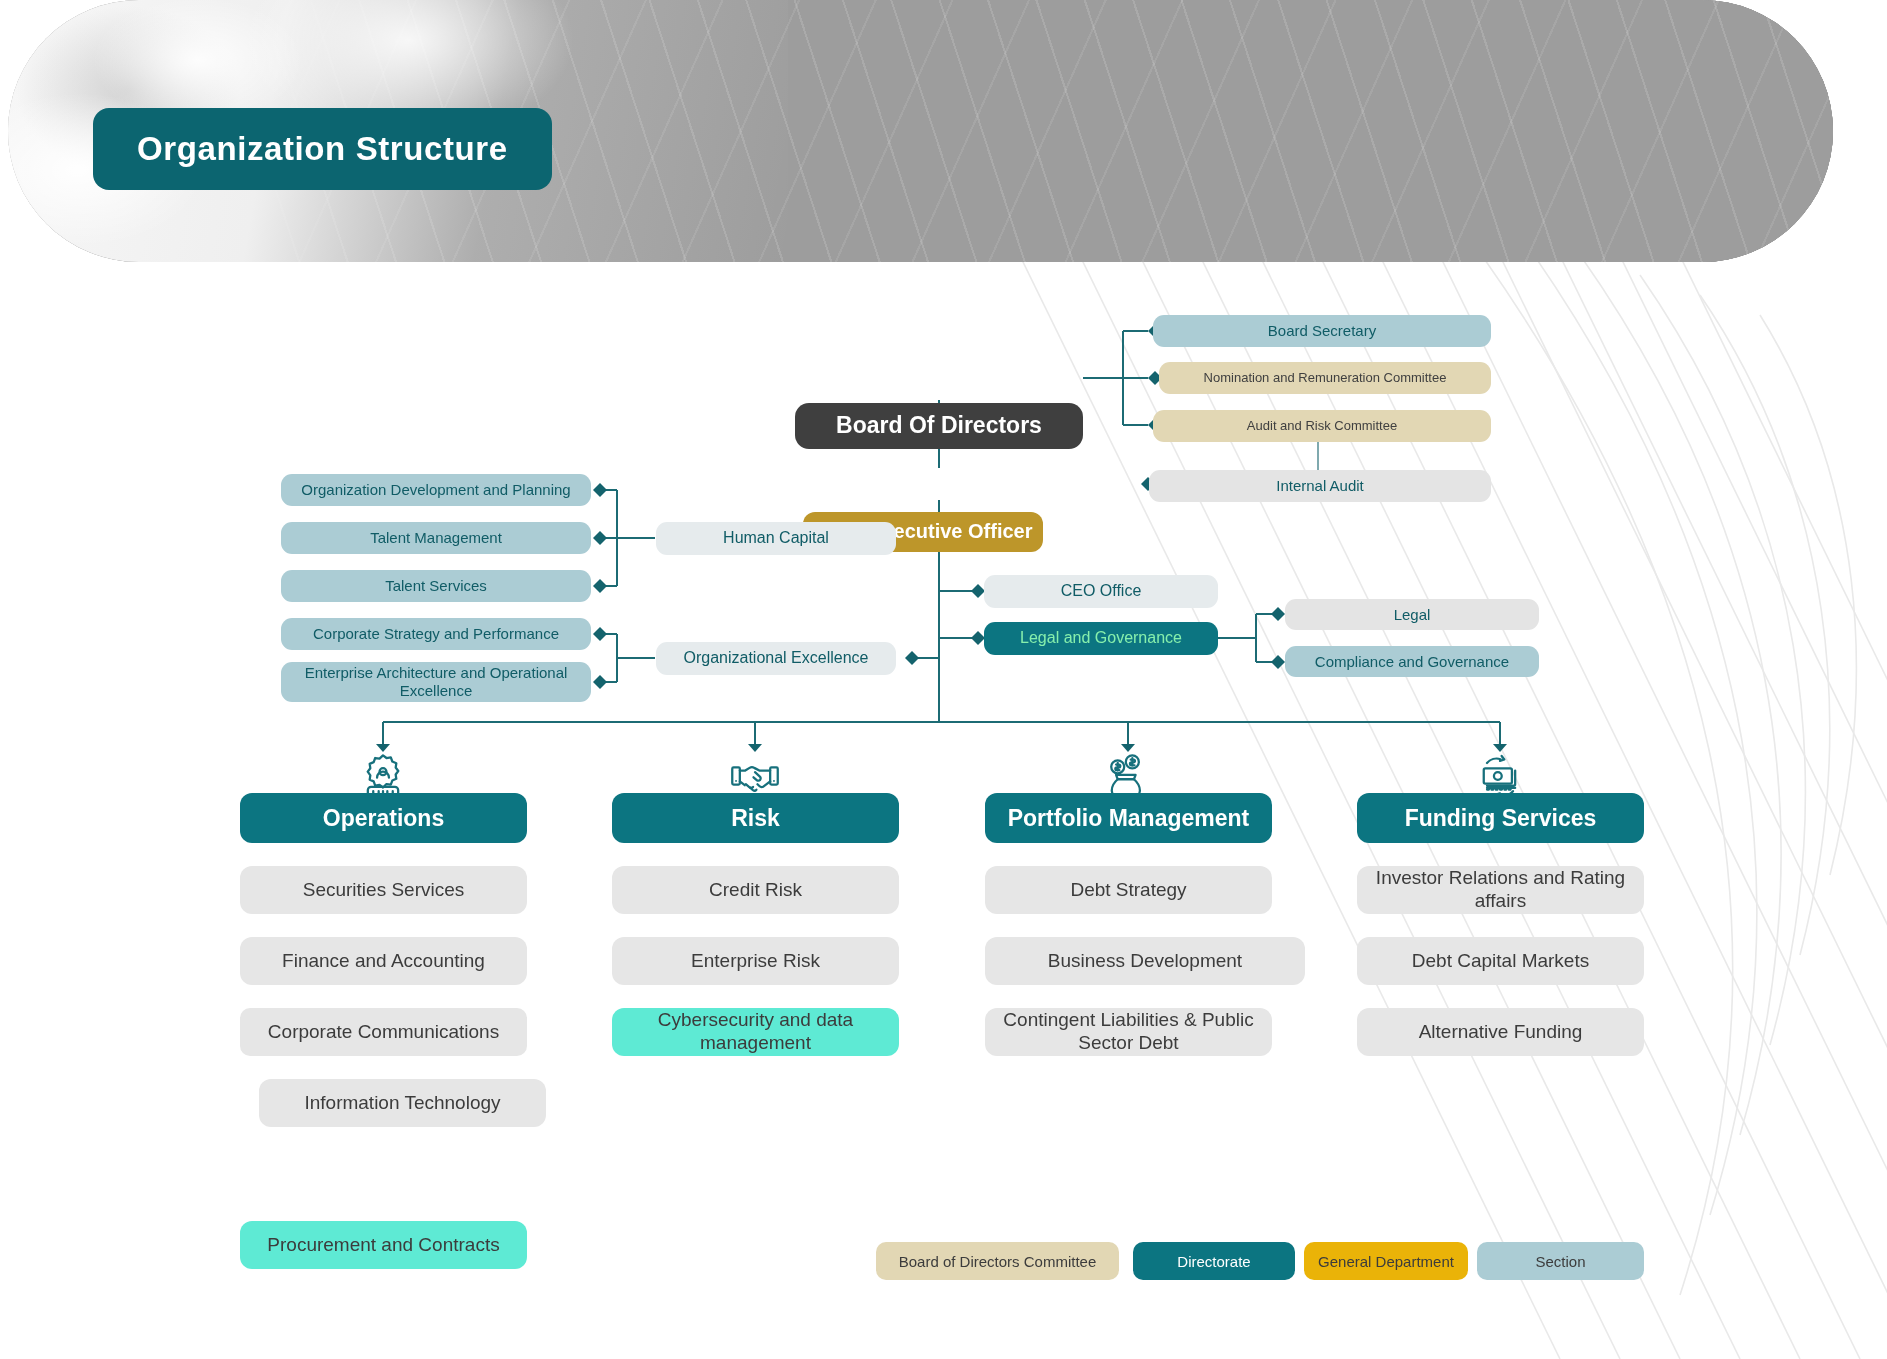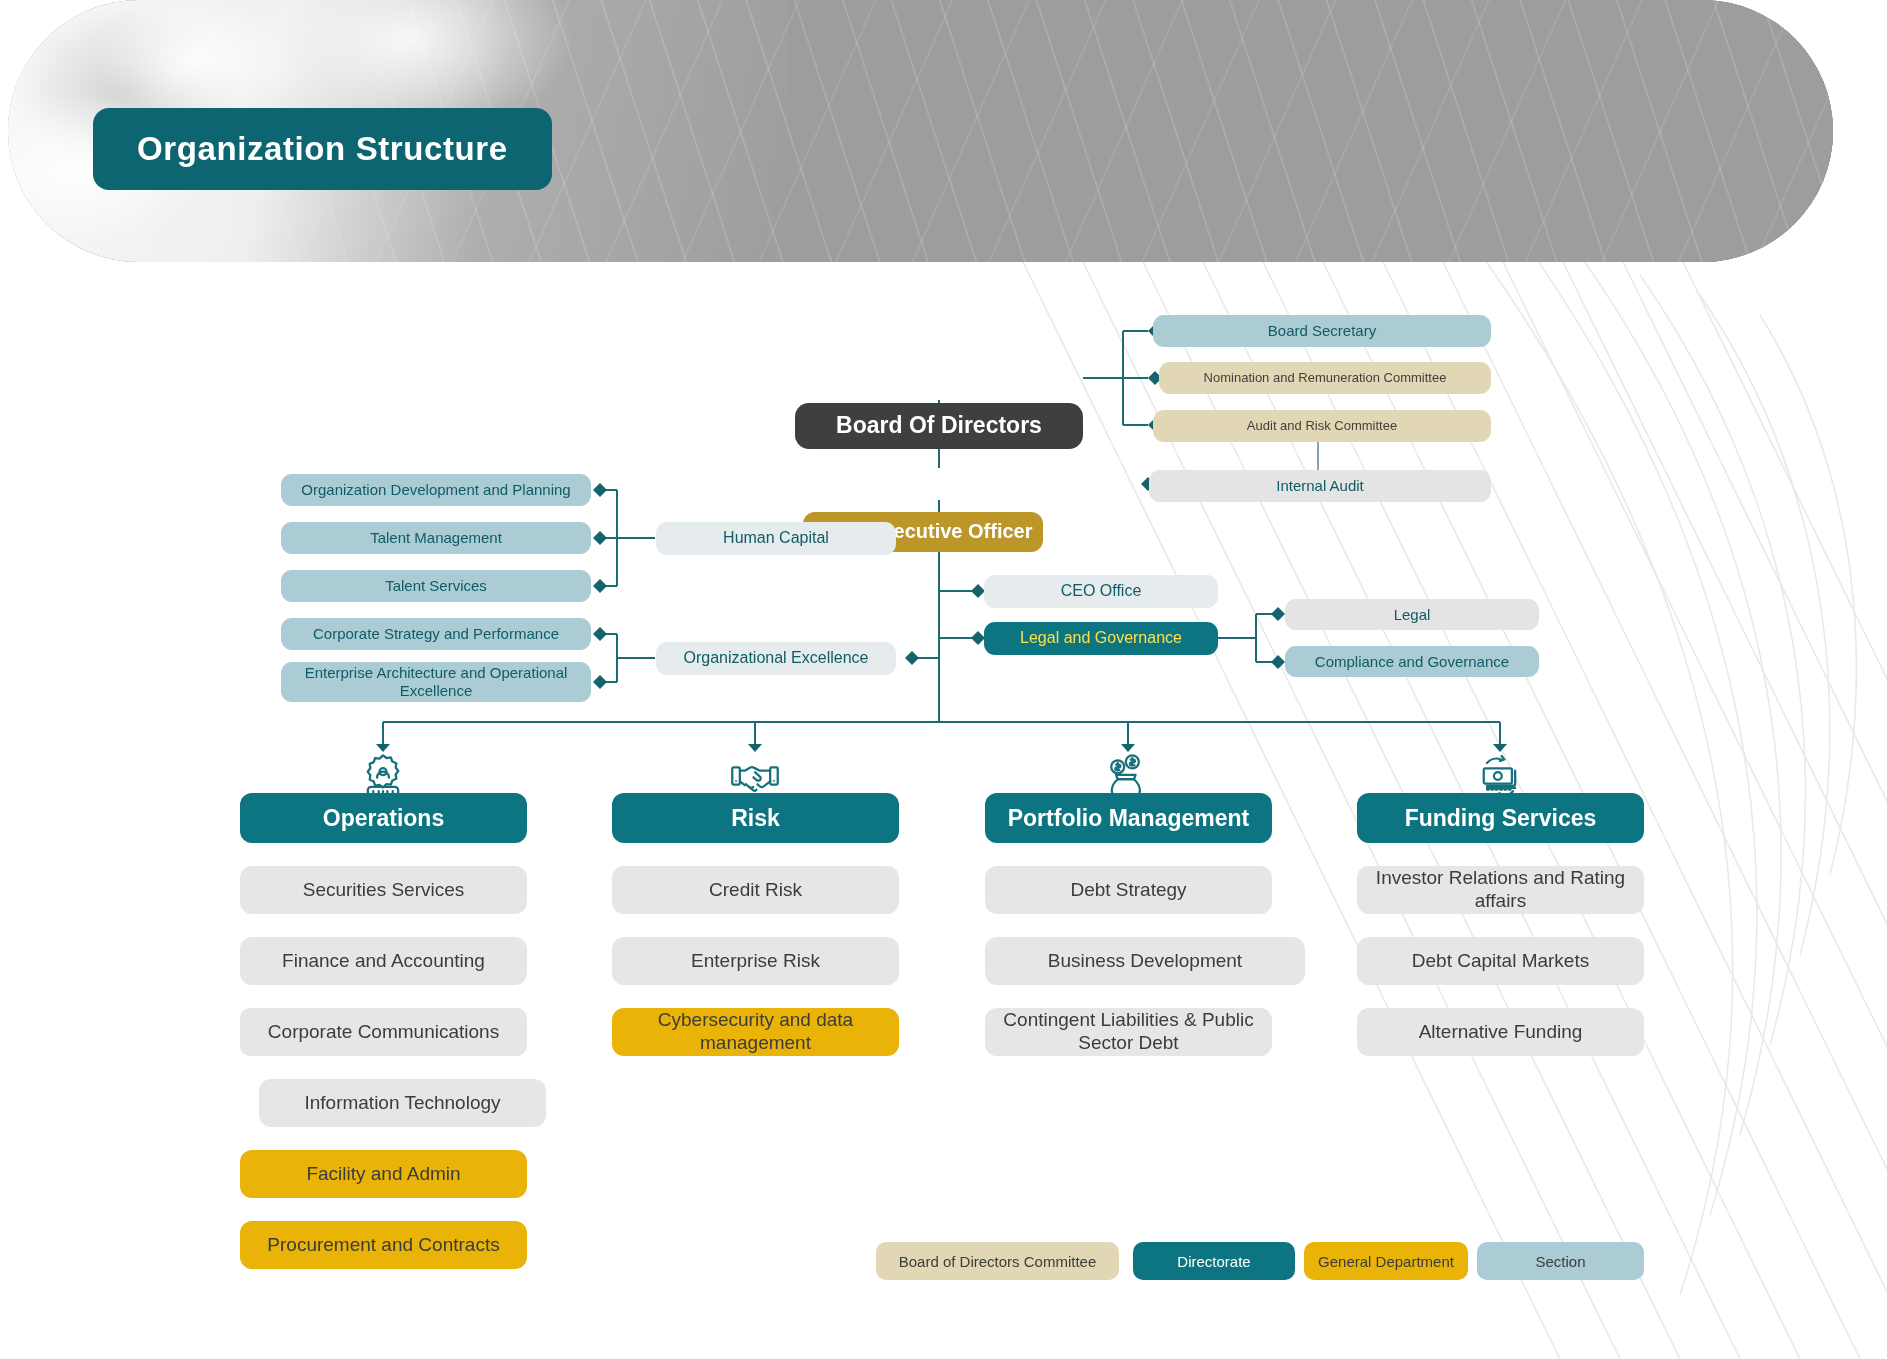--- a/index.html
+++ b/index.html
@@ -102,21 +102,21 @@
     padding: 2px 8px;
   }
 
   
   .n-board     { background: #3f3f3f; color: #ffffff; font-weight: bold; font-size: 23px; border-radius: 14px; margin-top: 48px; }
   .n-ceo       { background: #bd962a; color: #ffffff; font-weight: bold; font-size: 20px; border-radius: 12px; }
   .n-committee { background: #e2d7b4; color: #404040; font-size: 13px; }
   .n-section   { background: #abccd4; color: #105c66; font-size: 15px; }
   .n-general   { background: #e4e4e4; color: #105c66; font-size: 15px; }
   .n-softblue  { background: #e6ebed; color: #105c66; font-size: 16px; }
-  .n-directorate { background: #0c7581; color: #fde047; font-size: 16px; }
+  .n-directorate { background: #0c7581; color: #86efac; font-size: 16px; }
 
   
   .col-head {
     position: absolute;
     display: flex; align-items: center; justify-content: center;
     background: #0c7581;
     color: #ffffff;
     font-weight: bold;
     font-size: 23px;
     border-radius: 12px;
@@ -127,21 +127,21 @@
     display: flex; align-items: center; justify-content: center;
     text-align: center;
     border-radius: 12px;
     font-size: 19px;
     line-height: 1.2;
     color: #3c3c3c;
     z-index: 4;
     padding: 2px 10px;
   }
   .it-general { background: #e6e6e6; }
-  .it-section { background: #eab308; }
+  .it-section { background: #5eead4; }
 
   .col-icon {
     position: absolute;
     width: 52px; height: 52px;
     z-index: 4;
   }
   .col-icon svg { width: 100%; height: 100%; display: block; }
 
   
   .legend-item {
@@ -302,21 +302,20 @@
       <path d="M18.5 25.5a5.5 5.5 0 0 1 11 0"></path>
       <path d="M10 44v-7a3 3 0 0 1 3-3h22a3 3 0 0 1 3 3v7"></path>
       <path d="M15 44v-6M20 44v-6M24 44v-6M28 44v-6M33 44v-6"></path>
     </svg>
   </div>
   <div class="col-head" style="left:240px; top:793px; width:287px; height:50px;">Operations</div>
   <div class="col-item it-general" style="left:240px; top:866px; width:287px; height:48px;">Securities Services</div>
   <div class="col-item it-general" style="left:240px; top:937px; width:287px; height:48px;">Finance and Accounting</div>
   <div class="col-item it-general" style="left:240px; top:1008px; width:287px; height:48px;border-radius:10px;">Corporate Communications</div>
   <div class="col-item it-general" style="left:240px; top:1079px; width:287px; height:48px;margin-left:19px;">Information Technology</div>
-  <div class="col-item it-section" style="left:240px; top:1150px; width:287px; height:48px;">Facility and Admin</div>
   <div class="col-item it-section" style="left:240px; top:1221px; width:287px; height:48px;">Procurement and Contracts</div>
 
   <div class="col-icon" style="left:729px; top:750px;">
     <svg viewBox="0 0 48 48" fill="none" stroke="#17707c" stroke-width="2.1" stroke-linecap="round" stroke-linejoin="round">
       <rect x="3" y="16" width="7" height="16" rx="1.2"></rect>
       <rect x="38" y="16" width="7" height="16" rx="1.2"></rect>
       <path d="M10 19h5l4-2.5c1.3-.8 3-.8 4.3 0L28 19h10"></path>
       <path d="M38 29l-6 4.5c-1.2.9-2.9.8-4-.3l-1.7-1.6"></path>
       <path d="M10 29l4.5 3.5"></path>
       <path d="M15.5 31.5l3.2 2.8c1 .9 2.6.8 3.5-.2"></path>

